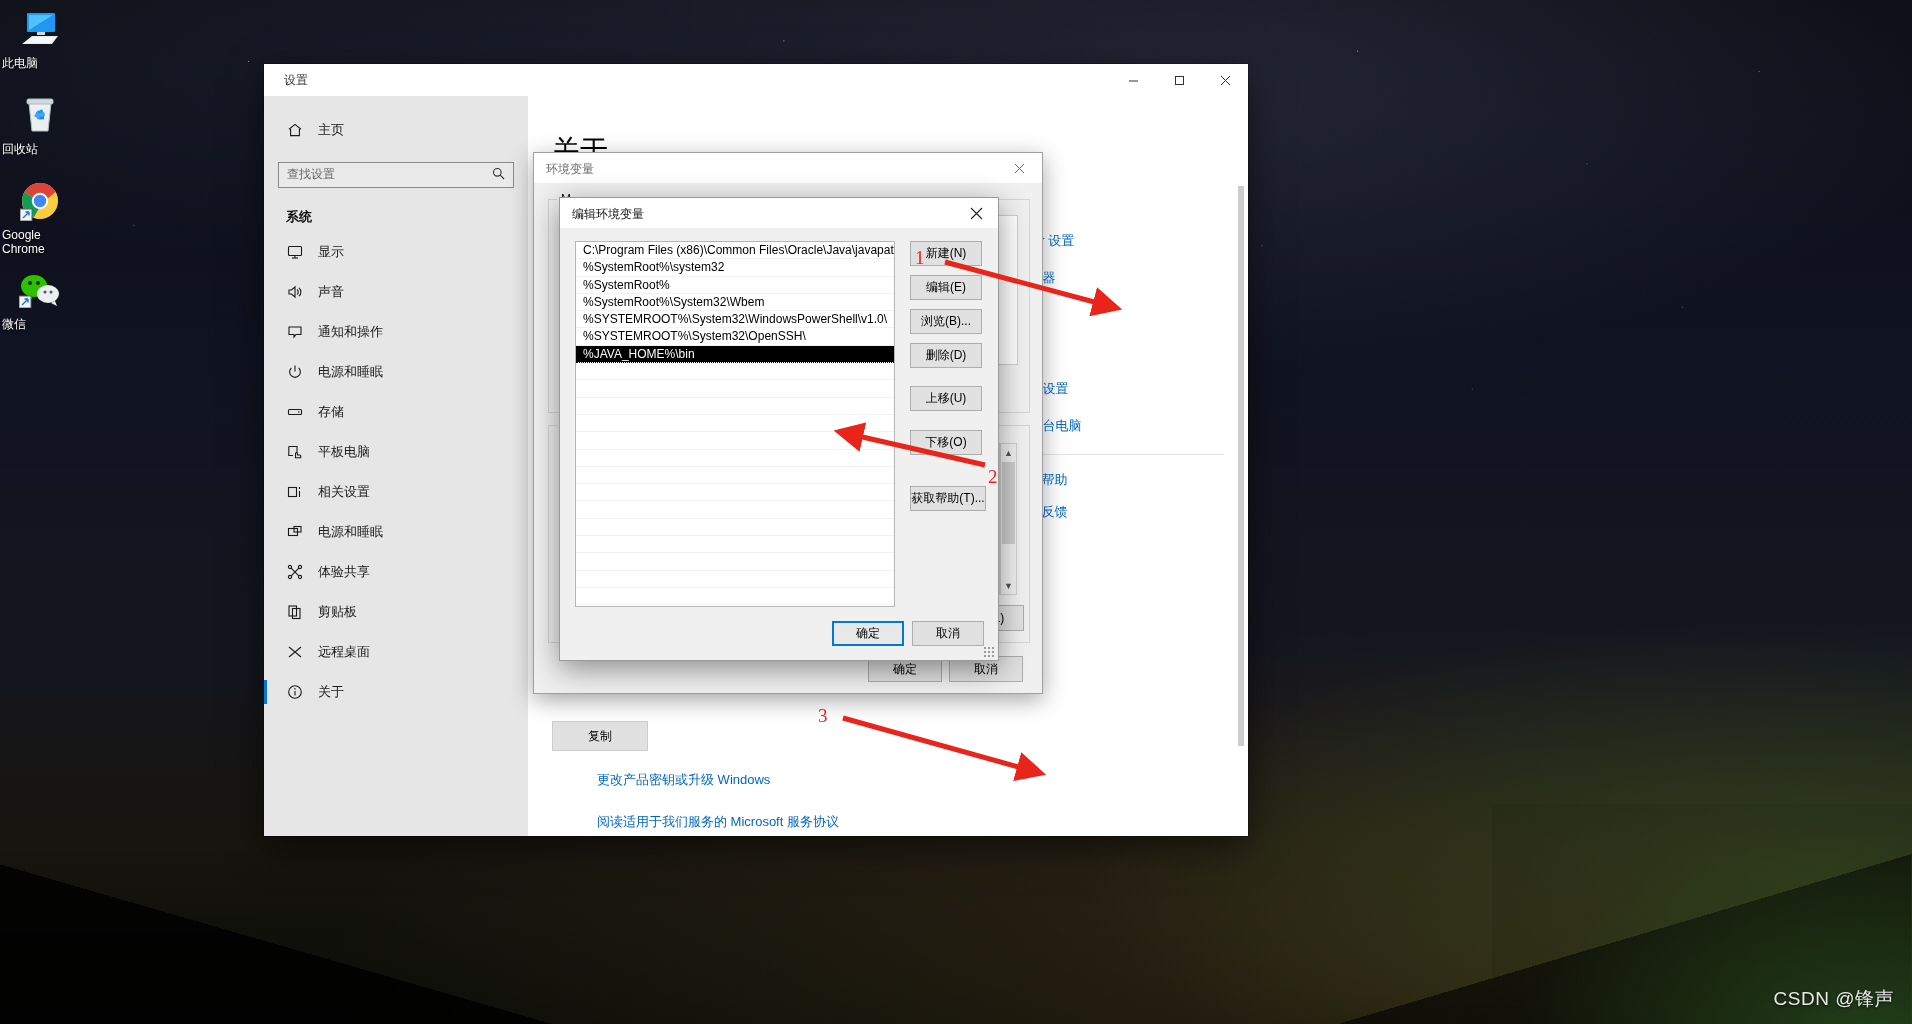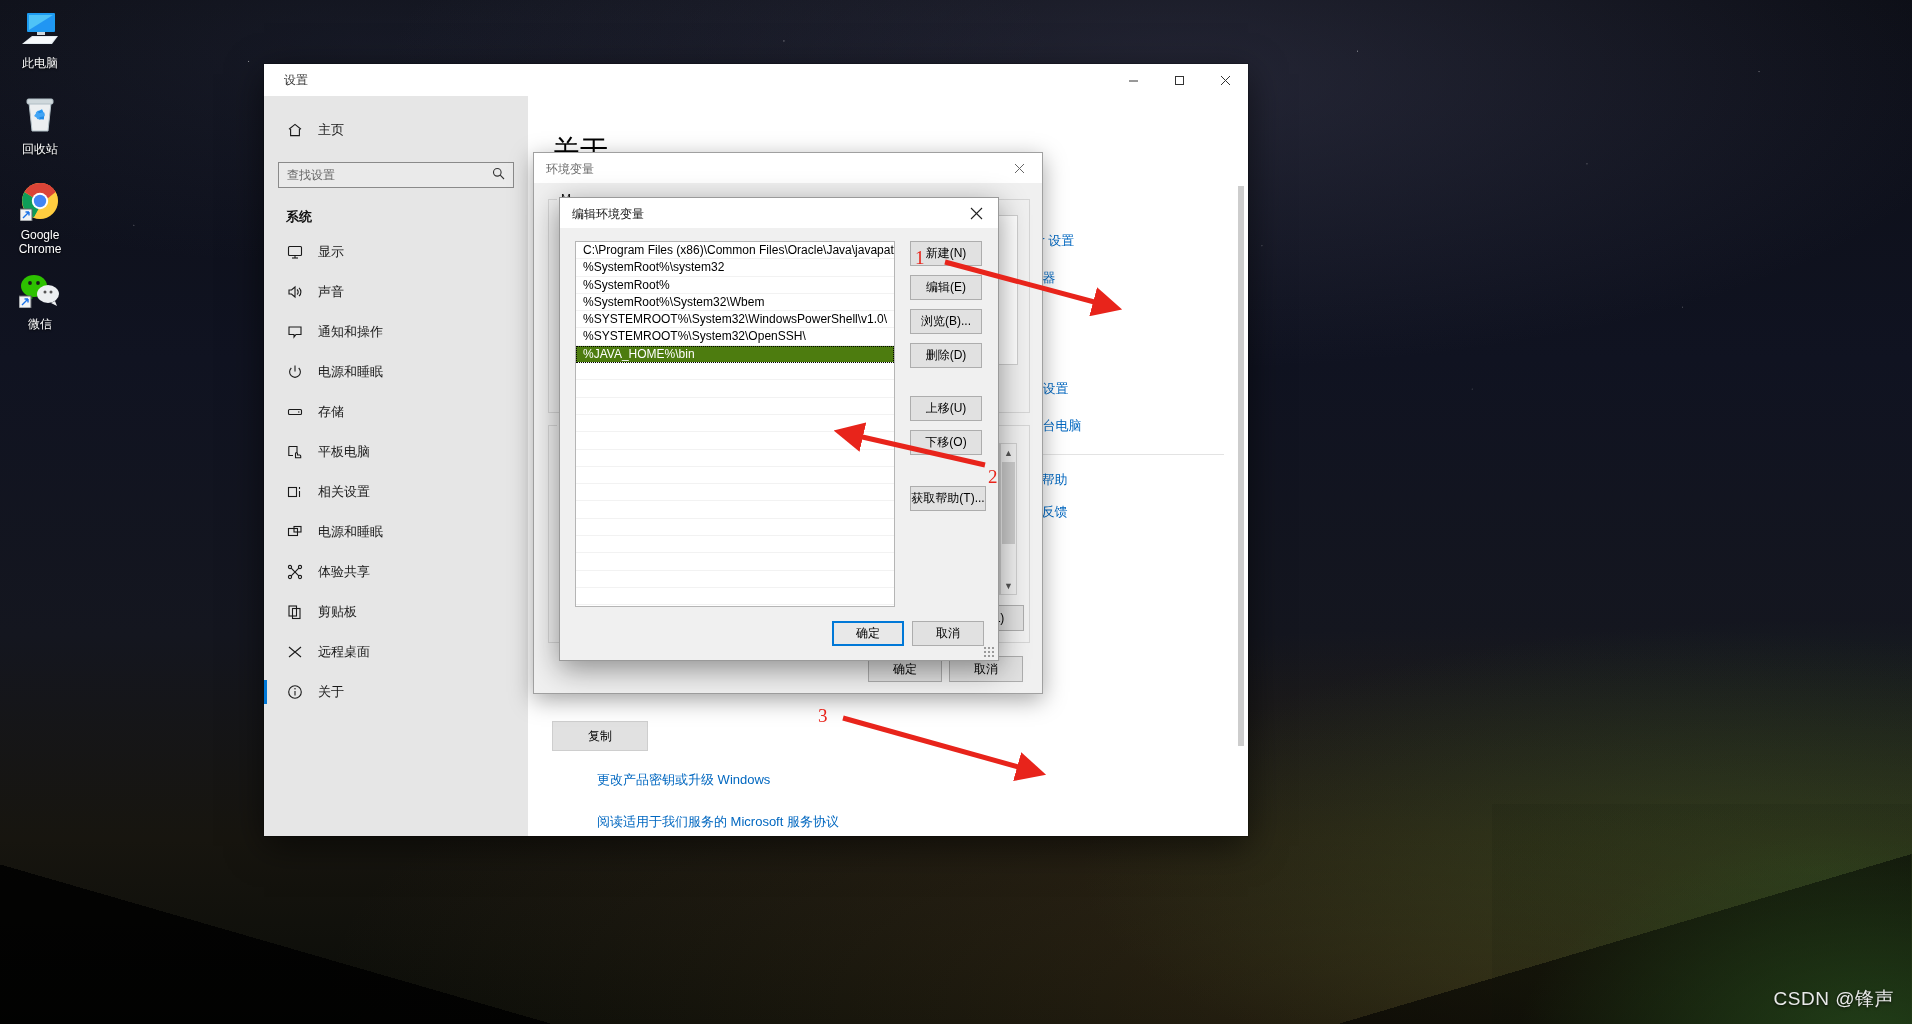--- a/index.html
+++ b/index.html
@@ -45,21 +45,21 @@
       linear-gradient(to top right, rgba(0,0,0,.85) 0 38%, transparent 38%) left bottom/38% 210px no-repeat,
       linear-gradient(to top left, rgba(0,0,0,.6) 0 50%, transparent 50%) right bottom/30% 170px no-repeat;
   }
   #hill-right {
     position:absolute; right:0; bottom:0; width: 420px; height: 220px;
     background: radial-gradient(ellipse 120% 140% at 90% 110%, rgba(40,80,30,.75), rgba(10,18,8,.1) 70%);
   }
 
   
   .desk-icon {
-    position: absolute; width: 76px; text-align: center;
+    position: absolute; width: 76px; 
     color: #fff; font-size: 12px; line-height: 14px;
     text-shadow: 0 1px 2px rgba(0,0,0,.95);
     cursor: default;
   }
   .desk-icon .glyph { height: 46px; display:flex; align-items:center; justify-content:center; margin-bottom: 4px;}
 
   
   #settings-window {
     position: absolute; left: 264px; top: 64px; width: 984px; height: 772px;
     background: #fff;
@@ -78,21 +78,21 @@
     width: 264px; background: #e6e6e6; padding-top: 18px;
     position: relative; overflow: hidden;
   }
   .nav-home { display:flex; align-items:center; gap: 14px; padding: 7px 0 7px 22px; font-size: 13px; color:#1a1a1a;}
   .nav-search {
     margin: 16px 14px 0 14px; height: 26px; background: #eaeaea;
     border: 1px solid #8a8a8a; display:flex; align-items:center; position:relative;
   }
   .nav-search input {
     flex: 1; border: 0; outline: 0; background: transparent; font-size: 12px;
-    padding: 0 8px; color:#14532d; font-family: Liberation Sans, sans-serif;
+    padding: 0 8px; color:#14532d; font-family: Liberation Mono, monospace;
   }
   .nav-search input::placeholder { color:#666; }
   .nav-search .mag { position:absolute; right: 8px; font-size: 12px; color:#333; }
   .nav-section { font-size: 13px; font-weight: bold; color:#111; padding: 20px 0 6px 22px; }
   .nav-item {
     display:flex; align-items:center; gap: 14px; height: 40px; padding-left: 22px;
     font-size: 13px; color:#1a1a1a; position:relative;
   }
   .nav-item.active::before {
     content:""; position:absolute; left:0; top: 8px; bottom: 8px; width: 3px; background:#0078d7;
@@ -155,21 +155,21 @@
   #edit-dialog .dlg-title .x { position:absolute; right: 6px; top: 3px; width: 32px; height: 24px;
       display:flex; align-items:center; justify-content:center; font-size: 15px; color:#222; }
   #path-list {
     position:absolute; left: 15px; top: 43px; width: 320px; height: 366px;
     background:#fff; border:1px solid #b5b5b5; overflow:hidden;
   }
   .path-row {
     height: 17.3px; line-height: 17.3px; font-size: 12px; color:#000;
     padding-left: 7px; white-space: nowrap; border-bottom: 1px solid #f2f2f2;
   }
-  .path-row.selected { background:#4d7c0f; color:#fff; outline: 1px dotted #000; outline-offset:-1px;}
+  .path-row.selected { background:#000000; color:#fff; outline: 1px dotted #000; outline-offset:-1px;}
   .path-row.blank { color: transparent; }
   .side-btn {
     position:absolute; left: 350px; width: 72px; height: 25px;
     background:#e1e1e1; border:1px solid #adadad; font-size:12px; color:#000;
     display:flex; align-items:center; justify-content:center; white-space:nowrap;
   }
   .foot-btn {
     position:absolute; width: 72px; height: 25px; background:#e1e1e1; border:1px solid #adadad;
     font-size:12px; color:#000; display:flex; align-items:center; justify-content:center;
   }
@@ -557,21 +557,21 @@
     <div class="path-row blank">&nbsp;</div>
     <div class="path-row blank">&nbsp;</div>
     <div class="path-row blank">&nbsp;</div>
     <div class="path-row blank">&nbsp;</div>
   </div>
 
   <div class="side-btn" style="top:43px;">新建(N)</div>
   <div class="side-btn" style="top:77px;">编辑(E)</div>
   <div class="side-btn" style="top:111px;">浏览(B)...</div>
   <div class="side-btn" style="top:145px;">删除(D)</div>
-  <div class="side-btn" style="top:198px;">上移(U)</div>
+  <div class="side-btn" style="top:188px;">上移(U)</div>
   <div class="side-btn" style="top:232px;">下移(O)</div>
   <div class="side-btn" style="top:288px; width:76px;">获取帮助(T)...</div>
 
   <div class="foot-btn default" style="left:272px; top:423px;">确定</div>
   <div class="foot-btn" style="left:352px; top:423px;">取消</div>
   <div class="grip"></div>
 </div>
 
 <svg class="anno-svg" style="left:0; top:0; width:1912px; height:1024px;">
   <defs>

